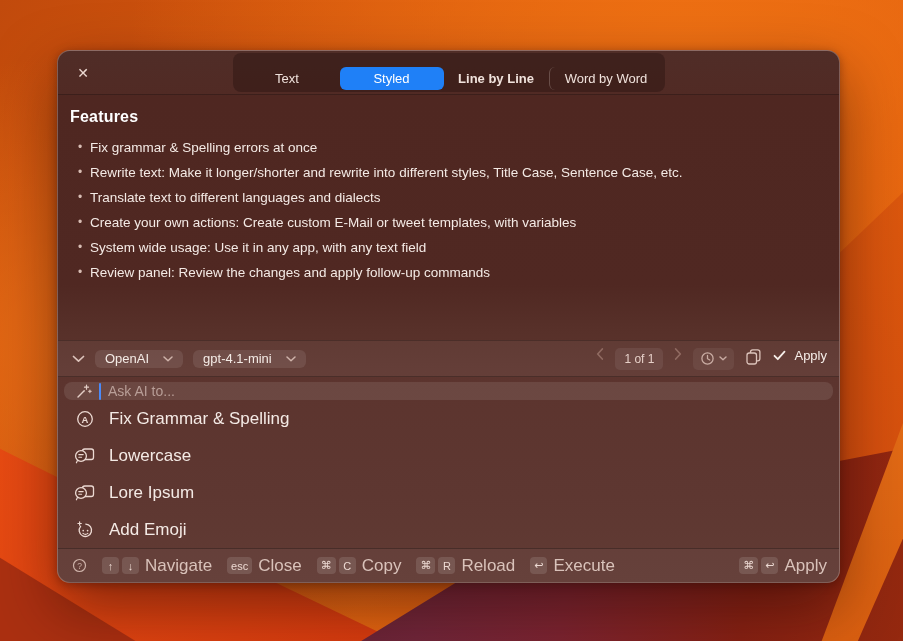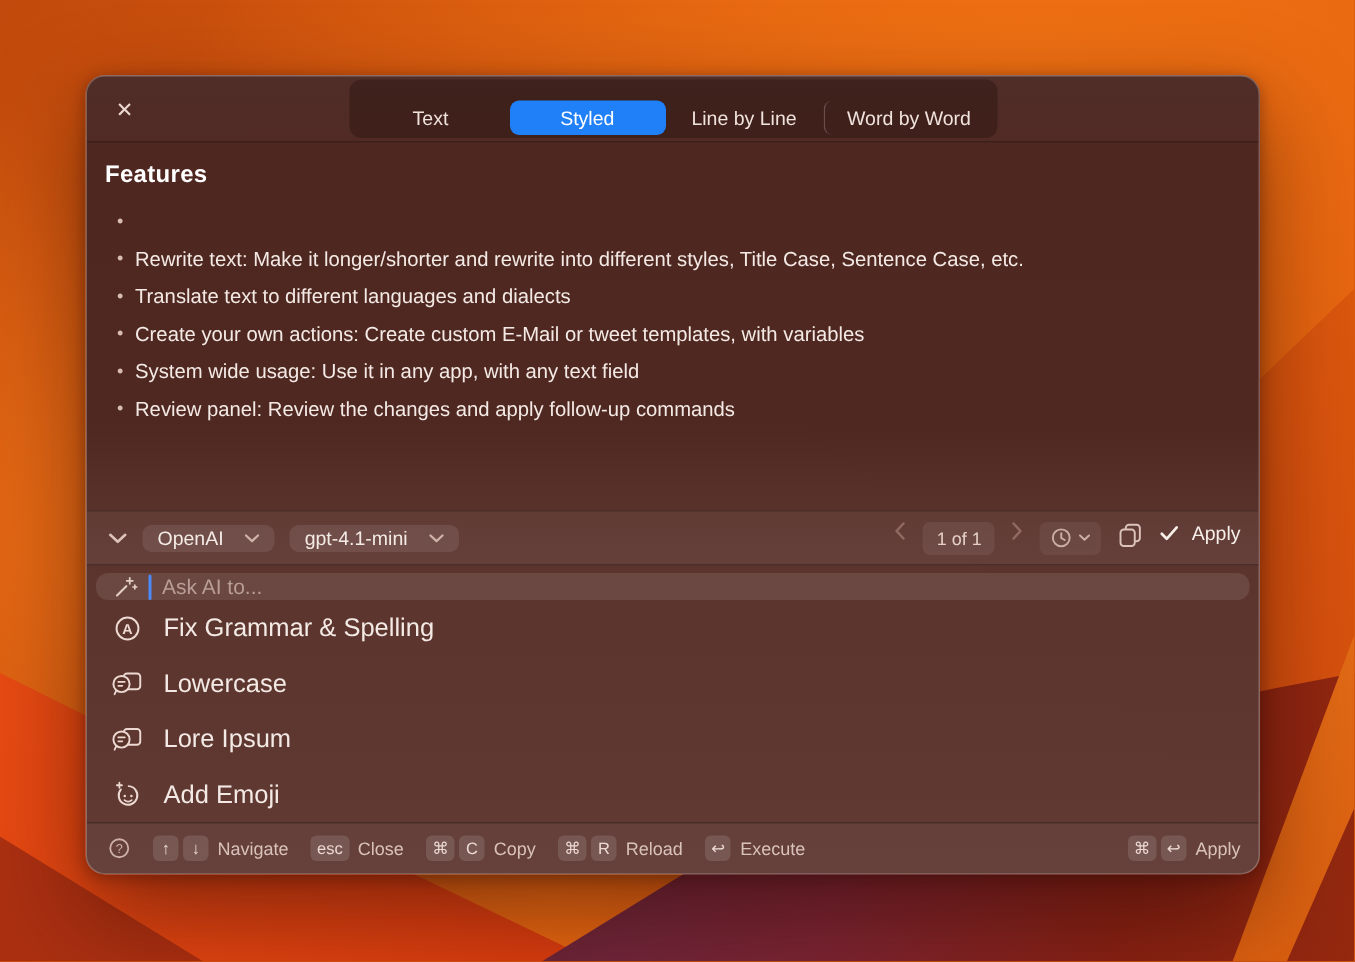--- a/index.html
+++ b/index.html
@@ -39,21 +39,21 @@
     background:rgba(255,255,255,.015); }
   .close-btn { position:absolute; left:12px; top:0; height:44px; width:26px;
     display:flex; align-items:center; justify-content:center;
     color:#ecd9d2; font-size:14px; cursor:default; }
   .segments { margin:0 auto; display:flex; align-items:flex-end;
     background:rgba(10,0,0,.25); border-radius:8px; padding:2px; height:39px; }
   .segment { height:23px; display:flex; align-items:center; justify-content:center;
     font-size:13px; color:#f0e2dc; border-radius:6px; }
   .segment:nth-child(1){ width:105px; }
   .segment:nth-child(2){ width:104px; }
-  .segment:nth-child(3){ width:105px; }
+  .segment:nth-child(3){ width:105px;font-weight:bold; }
   .segment:nth-child(4){ width:114px; border-left:1px solid rgba(255,240,235,.22); }
   .segment.selected { background:#1f80f7; color:#fff; }
 
   
   .features { flex:1; padding:13px 12px 0; overflow:hidden; }
   .features h2 { font-size:16px; font-weight:700; color:#fff; letter-spacing:.2px; margin-bottom:9px; }
   .features ul { list-style:none; }
   .features li { display:flex; font-size:13.5px; line-height:25px; color:#f4eae5; }
   .features .bullet { width:12px; flex:none; margin-left:8px; color:#d8bdb4; font-size:12px; }
 
@@ -92,21 +92,21 @@
   
   .bottombar { margin-top:auto; height:34px; flex:none; display:flex; align-items:center;
     border-top:1px solid rgba(0,0,0,.28); background:rgba(255,255,255,.035);
     padding:0 12px 0 14px; gap:15px; }
   .help { color:#cdb1a8; display:flex; }
   .sc-group { display:flex; align-items:center; gap:6px; }
   .keys { display:flex; gap:3px; }
   .keycap { min-width:17px; height:17px; padding:0 4px; background:rgba(255,255,255,.12);
     border-radius:4px; display:flex; align-items:center; justify-content:center;
     font-size:11px; color:#ecd9d2; }
-  .sc-label { font-size:12px; color:#d9c2ba; }
+  .sc-label { font-size:17px; color:#d9c2ba; }
   .bb-right { margin-left:auto; display:flex; align-items:center; gap:6px; }
 
   svg { display:block; }
 </style>
 </head>
 <body>
 
 <div class="wallpaper">
   <div class="wp wp-r-seam"></div>
   <div class="wp wp-bl-red"></div>
@@ -127,20 +127,21 @@
       <div class="segment">Line by Line</div>
       <div class="segment">Word by Word</div>
     </div>
   </div>
 
   <div class="features">
     <h2>Features</h2>
     <ul>
       <li>
           <span class="bullet">•</span>
+          <span>Fix grammar &amp; Spelling errors at once</span>
         </li>
       <li>
           <span class="bullet">•</span>
           <span>Rewrite text: Make it longer/shorter and rewrite into different styles, Title Case, Sentence Case, etc.</span>
         </li>
       <li>
           <span class="bullet">•</span>
           <span>Translate text to different languages and dialects</span>
         </li>
       <li>

